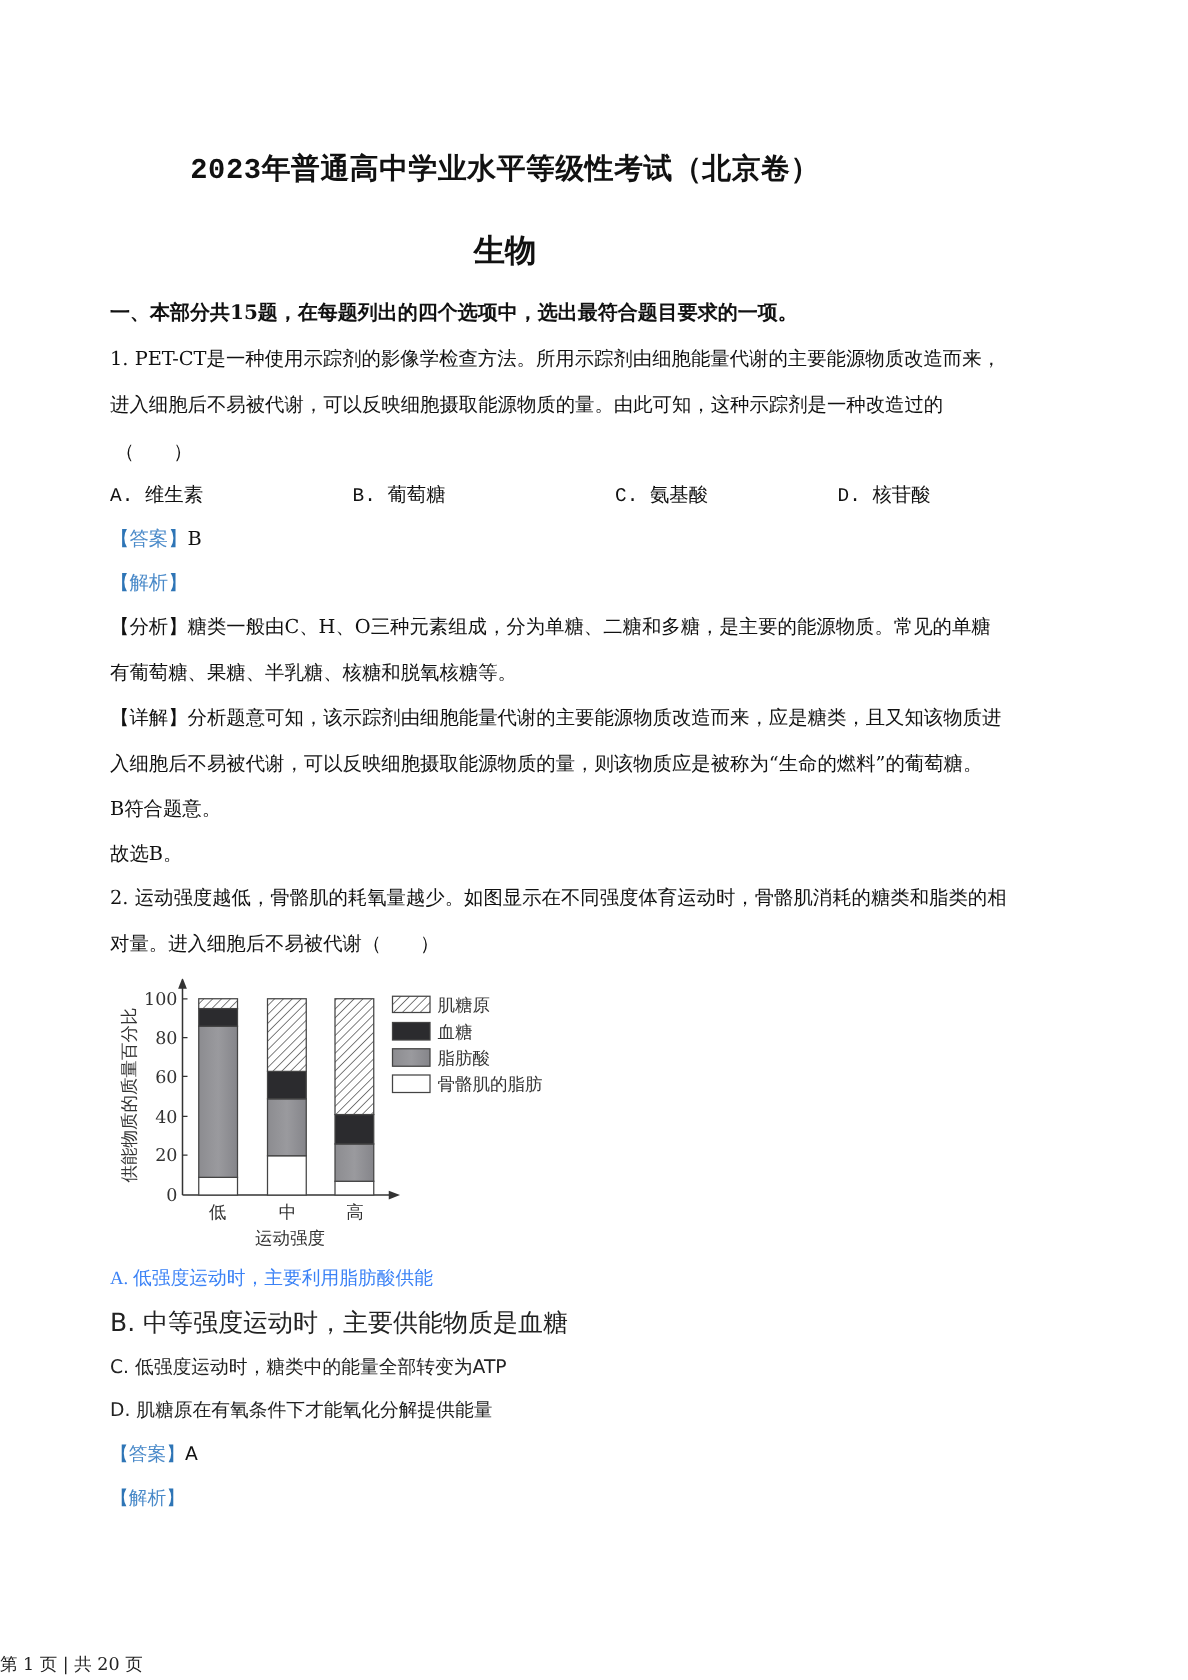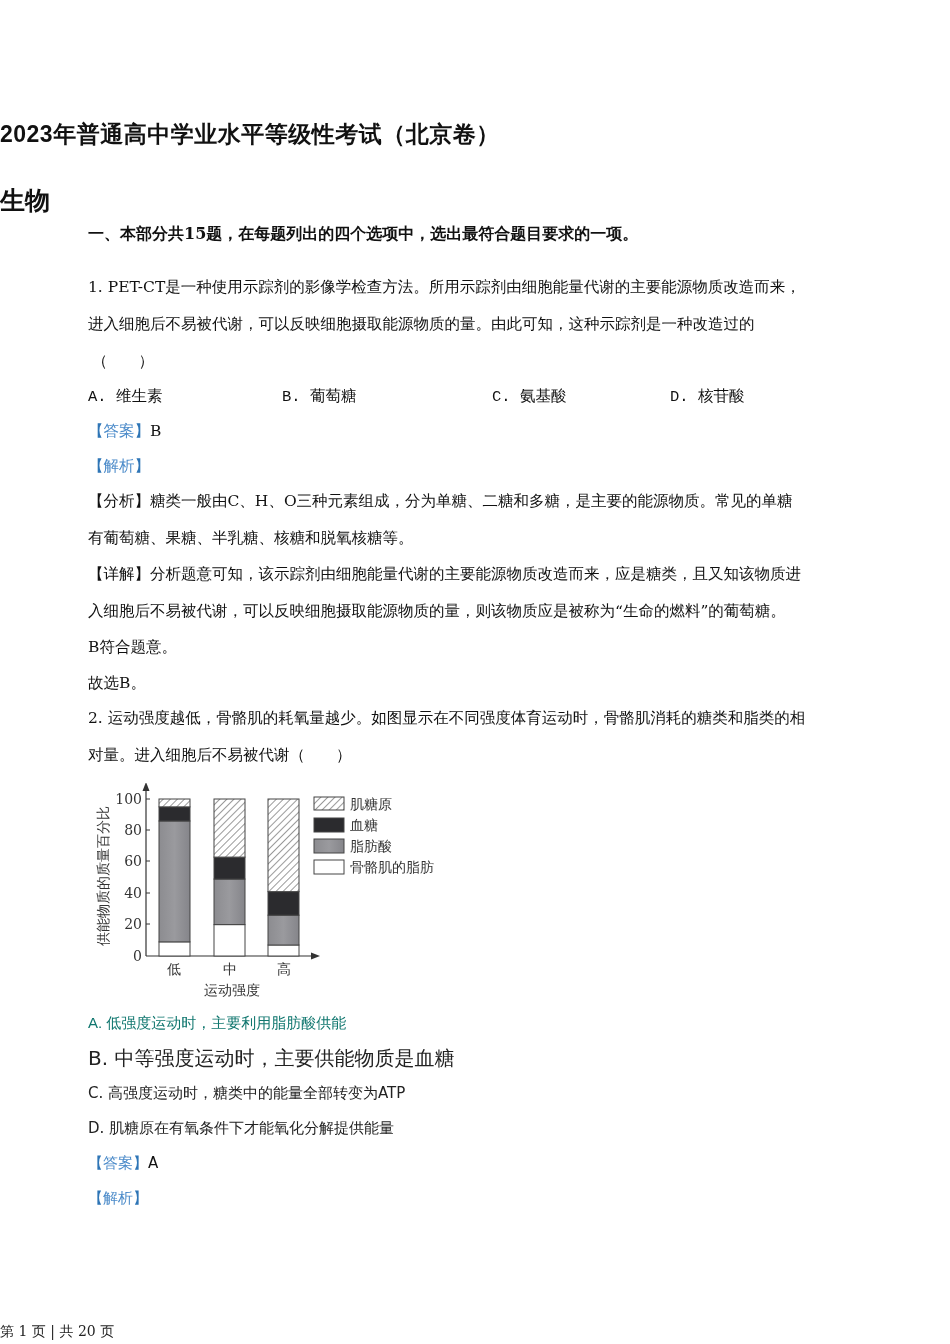--- a/index.html
+++ b/index.html
@@ -1,41 +1,41 @@
 <!DOCTYPE html>
 <html><head>
 <meta charset="utf-8">
 <style>
   html, body { margin:0; padding:0; background:#ffffff; }
   body { width:950px; height:1344px; position:relative; overflow:hidden;
          font-family:"DejaVu Serif","Liberation Serif",serif; color:#111; }
   .page { position:absolute; left:0; top:0; width:950px; height:1344px; }
-  .title { position:absolute; left:0; width:808px; text-align:left; font-weight:bold;
-           font-family:Liberation Sans, sans-serif; }
+  .title { position:absolute; left:0; width:808px; text-align:center; font-weight:bold;
+           font-family:Liberation Mono, monospace; }
   .t1 { top:119px; font-size:23px; letter-spacing:0.5px; }
   .t2 { top:184px; font-size:25px; }
   .line { position:absolute; left:88px; font-size:15.5px; white-space:nowrap; line-height:20px; }
   .bold { font-weight:bold; }
   .opts { position:absolute; left:88px; width:780px; font-size:15.5px; white-space:nowrap; }
   .opt { position:absolute; top:0;font-family:Liberation Mono, monospace; }
   .tag-b { color:#2e75b6; }
   .tag-t { color:#4a8ac9; }
   .footer { position:absolute; top:1323px; left:0; width:950px; text-align:left; font-size:14px; color:#222; }
   
   .chart { position:absolute; left:90px; top:783px; width:370px; height:215px; }
 </style>
 </head>
 <body>
 
 <div class="page">
 
   <div class="title t1">2023年普通高中学业水平等级性考试（北京卷）</div>
   <div class="title t2">生物</div>
 
-  <div class="line bold" style="top:224px;font-size:16px;">一、本部分共15题，在每题列出的四个选项中，选出最符合题目要求的一项。</div>
+  <div class="line bold" style="top:240px;font-size:16px;">一、本部分共15题，在每题列出的四个选项中，选出最符合题目要求的一项。</div>
 
   <div class="line" style="top:277px;">1. PET-CT是一种使用示踪剂的影像学检查方法。所用示踪剂由细胞能量代谢的主要能源物质改造而来，</div>
   <div class="line" style="top:314px;">进入细胞后不易被代谢，可以反映细胞摄取能源物质的量。由此可知，这种示踪剂是一种改造过的</div>
   <div class="line" style="top:351px;left:92px;">（　　）</div>
 
   <div class="opts" style="top:386px;">
     <span class="opt" style="left:0px;">A. 维生素</span>
     <span class="opt" style="left:194px;">B. 葡萄糖</span>
     <span class="opt" style="left:388px;margin-left:16px;">C. 氨基酸</span>
     <span class="opt" style="left:582px;">D. 核苷酸</span>
@@ -126,23 +126,23 @@
         <rect x="314" y="818" width="30" height="14" fill="#2b2b2e" stroke="#444"></rect>
         <text x="350" y="830" font-size="14" fill="#333" font-family="DejaVu Serif, serif">血糖</text>
         <rect x="314" y="839" width="30" height="14" fill="url(#grayfill)" stroke="#444"></rect>
         <text x="350" y="851" font-size="14" fill="#333" font-family="DejaVu Serif, serif">脂肪酸</text>
         <rect x="314" y="860" width="30" height="14" fill="#ffffff" stroke="#444"></rect>
         <text x="350" y="872" font-size="14" fill="#333" font-family="DejaVu Serif, serif">骨骼肌的脂肪</text>
       </g>
     </svg>
   </div>
 
-  <div class="line" style="top:1013px;font-family:Liberation Sans, sans-serif;font-size:15px;color:#0f766e;text-align:center;">A. 低强度运动时，主要利用脂肪酸供能</div>
+  <div class="line" style="top:1013px;font-family:Liberation Serif, serif;font-size:15px;color:#3b82f6;text-align:center;">A. 低强度运动时，主要利用脂肪酸供能</div>
   <div class="line" style="top:1048px;font-family:'DejaVu Sans','Liberation Sans',sans-serif;font-size:20px;color:#222;">B. 中等强度运动时，主要供能物质是血糖</div>
-  <div class="line" style="top:1083px;font-family:'DejaVu Sans','Liberation Sans',sans-serif;font-size:15px;color:#222;">C. 高强度运动时，糖类中的能量全部转变为ATP</div>
+  <div class="line" style="top:1083px;font-family:'DejaVu Sans','Liberation Sans',sans-serif;font-size:15px;color:#222;">C. 低强度运动时，糖类中的能量全部转变为ATP</div>
   <div class="line" style="top:1118px;font-family:'DejaVu Sans','Liberation Sans',sans-serif;font-size:15px;color:#222;">D. 肌糖原在有氧条件下才能氧化分解提供能量</div>
 
   <div class="line" style="top:1153px;font-family:'DejaVu Sans','Liberation Sans',sans-serif;font-size:15px;">
     <span class="tag-b">【</span><span class="tag-t">答案</span><span class="tag-b">】</span><span>A</span>
   </div>
   <div class="line" style="top:1188px;font-family:'DejaVu Sans','Liberation Sans',sans-serif;font-size:15px;">
     <span class="tag-b">【</span><span class="tag-t">解析</span><span class="tag-b">】</span>
   </div>
 
   <div class="footer">第 1 页 | 共 20 页</div>

